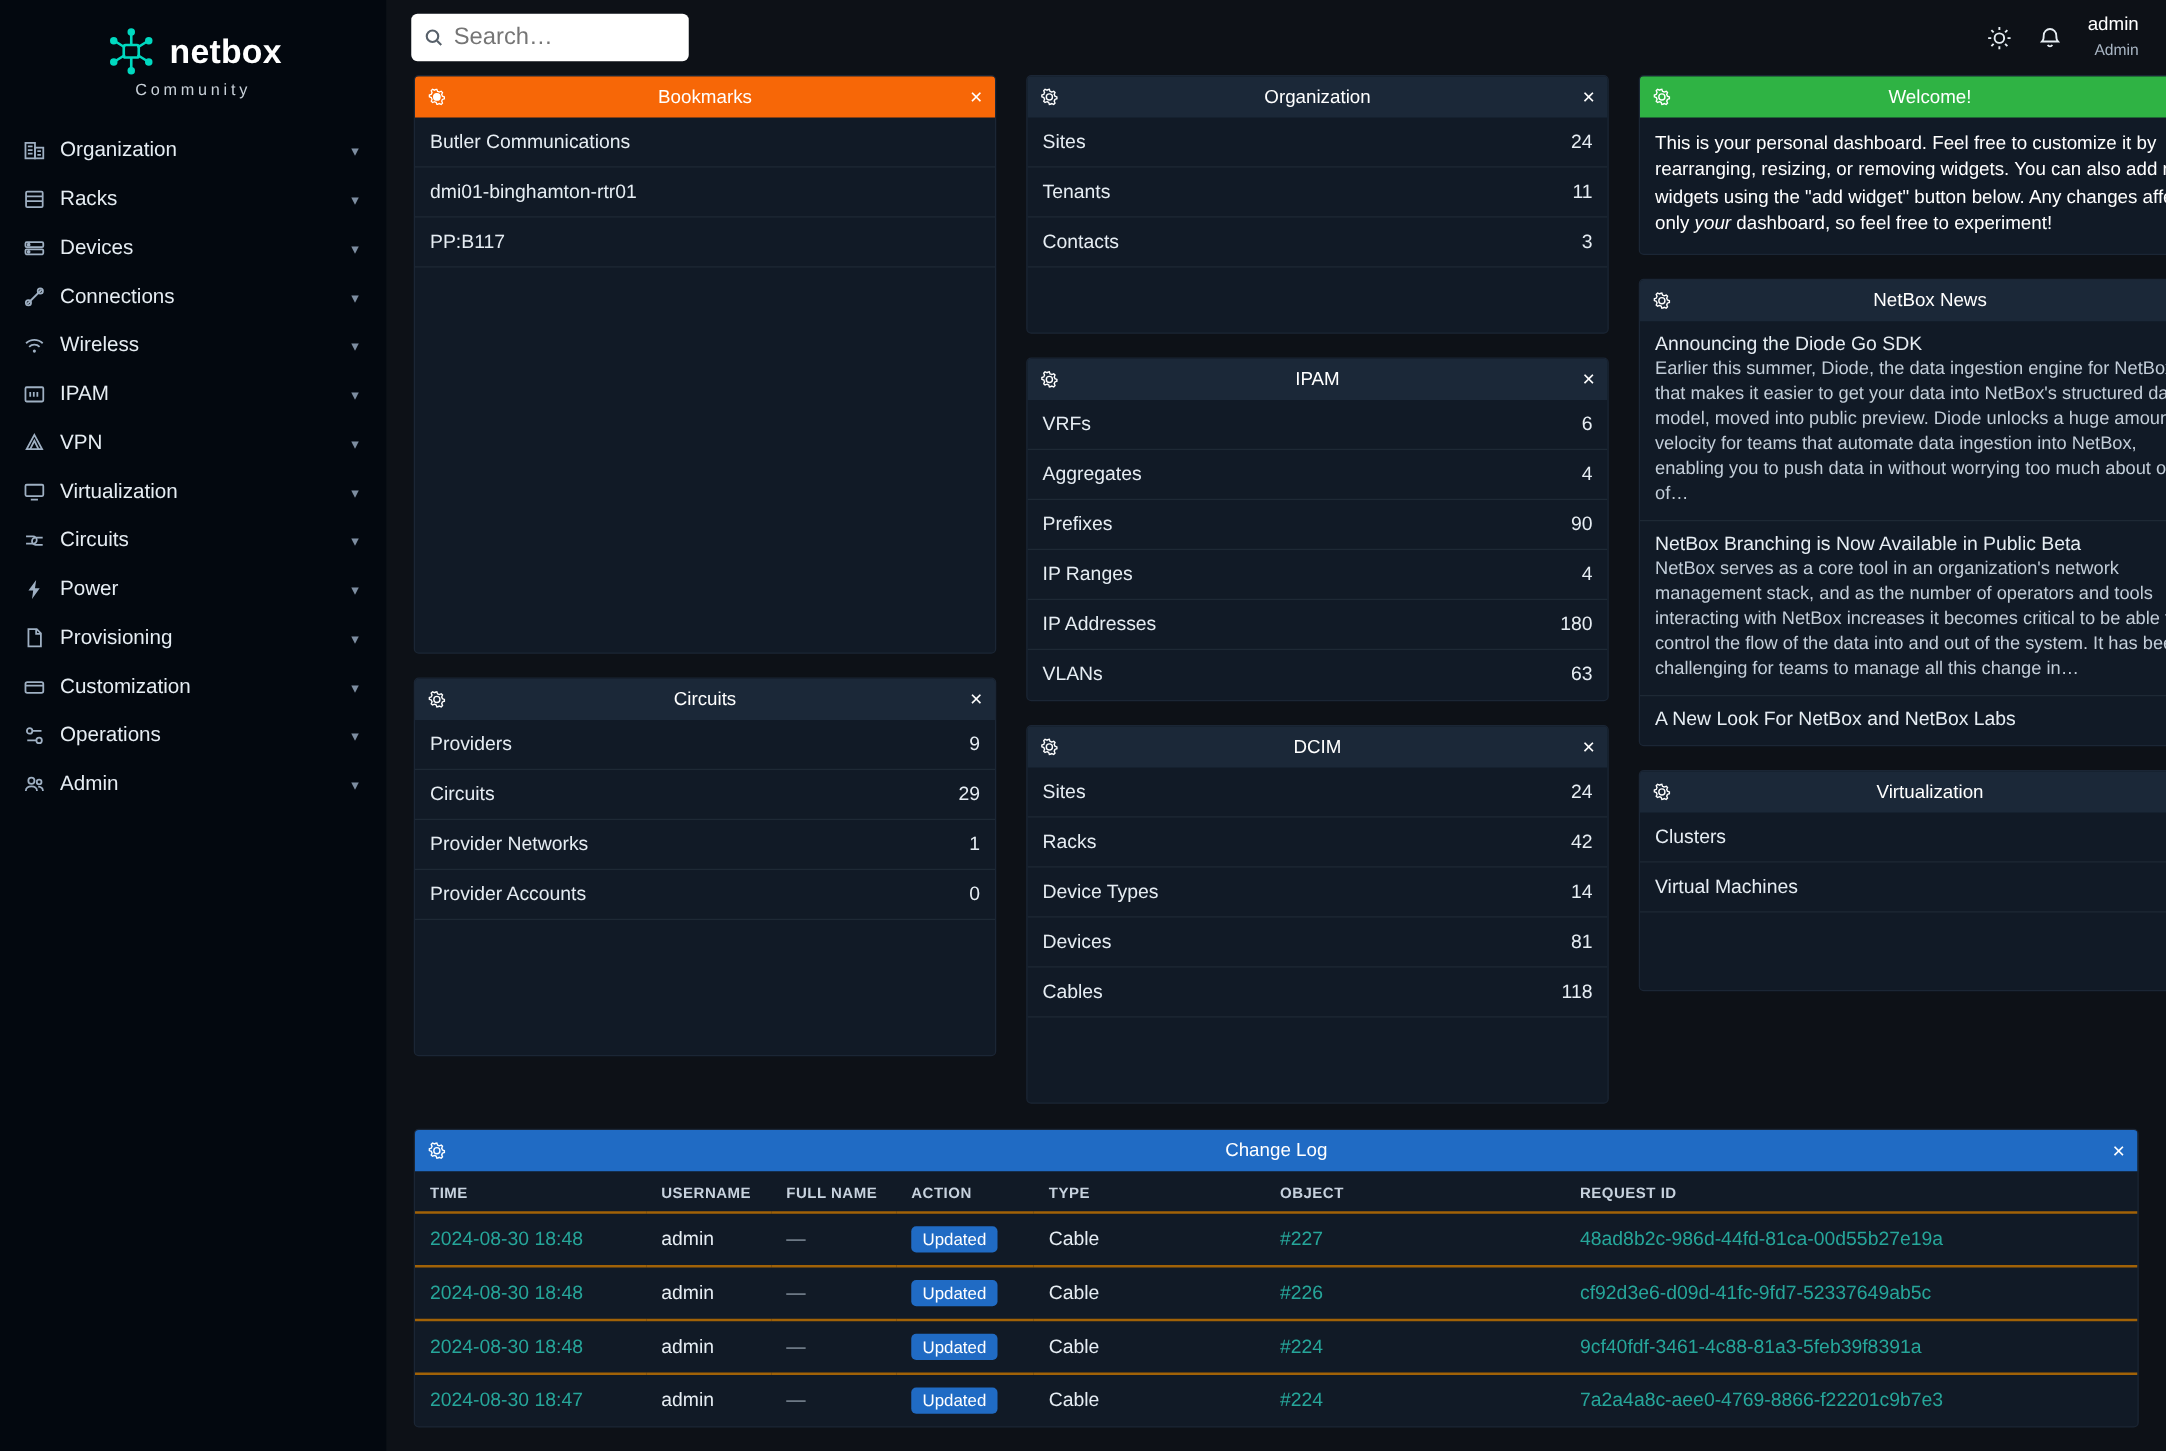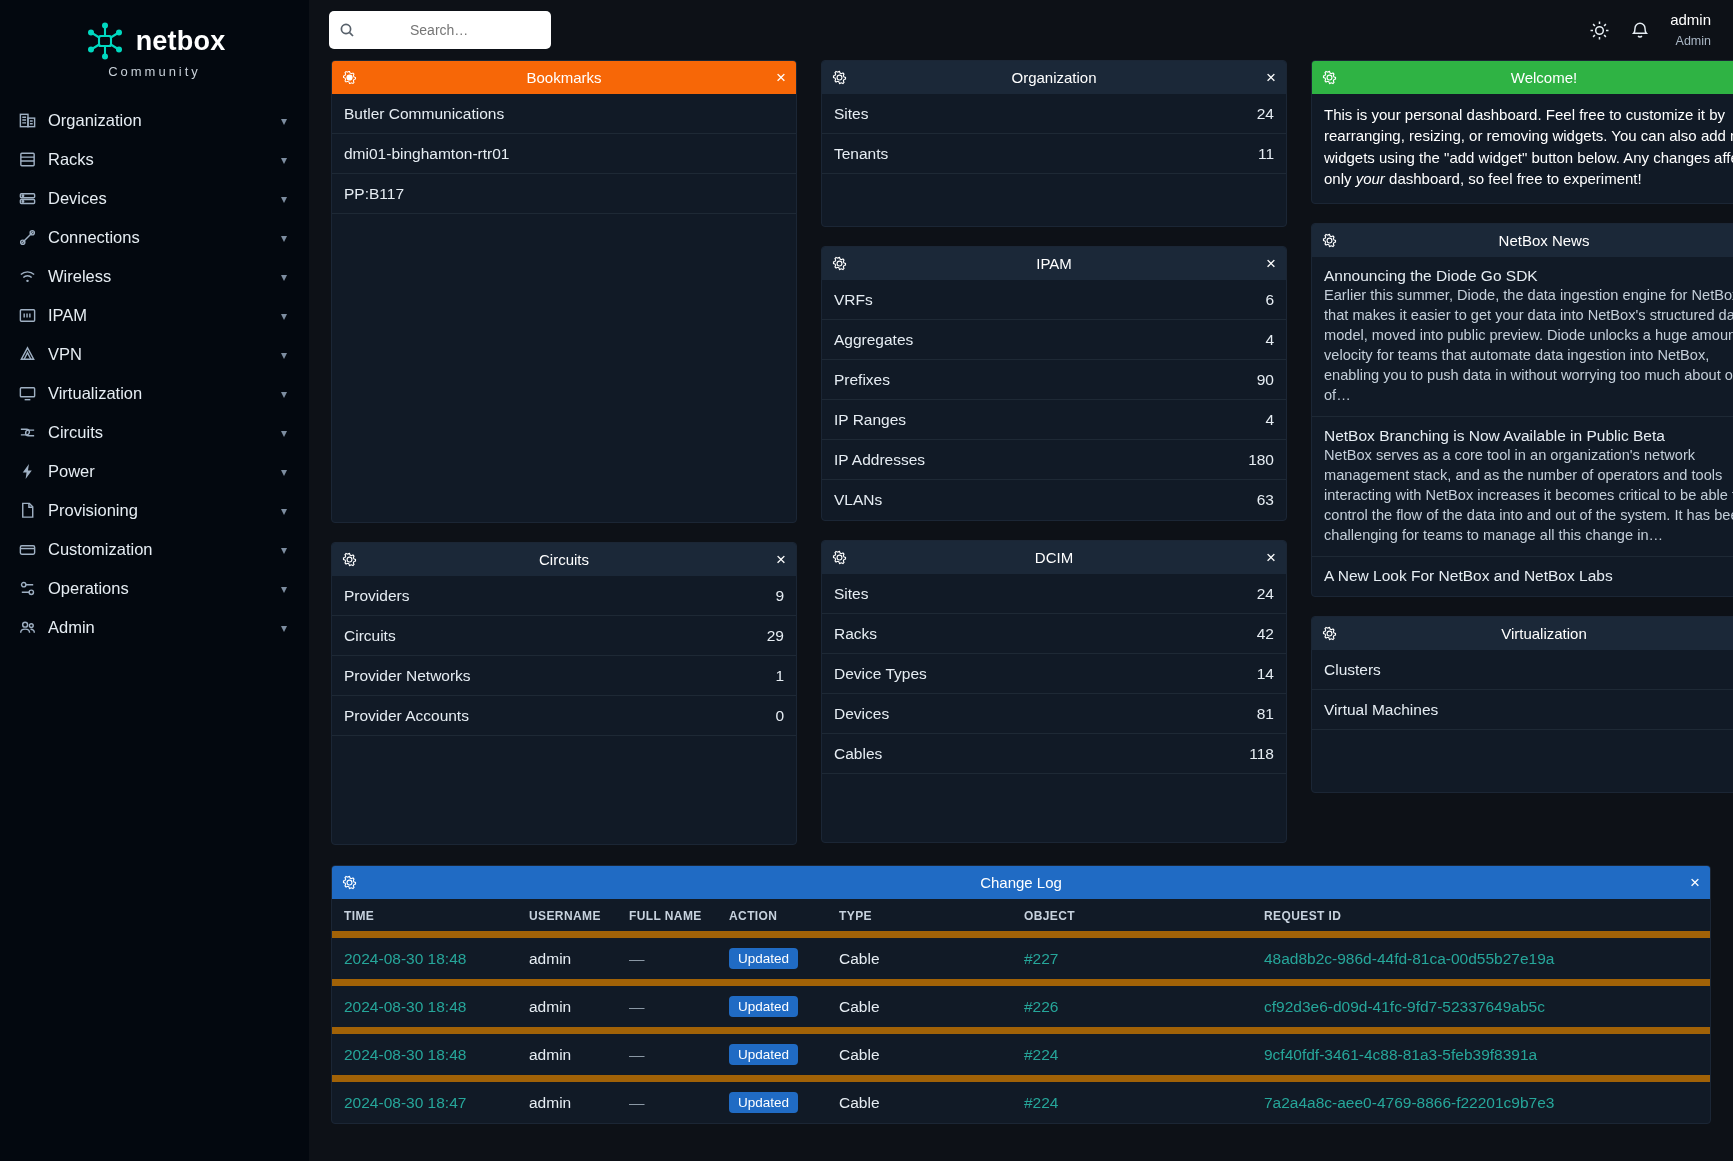--- a/index.html
+++ b/index.html
@@ -52,23 +52,22 @@
   #topbar {
     height: 60px; display: flex; align-items: center;
     padding: 0 22px 0 20px; background: #0d1117;
   }
   .search-box {
     width: 222px; height: 38px; background: #ffffff; border-radius: 5px;
     display: flex; align-items: center; padding: 0 10px; gap: 8px;
   }
   .search-box input {
     border: none; outline: none; background: transparent;
-    font-size: 14px; color: #24292f; width: 100%;
+    font-size: 19px; color: #24292f; width: 100%;
     font-family: "Liberation Sans", sans-serif;
-    margin-left: 47px;
   }
   .search-ico { color: #57606a; display: flex; }
   .top-right {
     margin-left: auto; display: flex; align-items: center; gap: 20px;
   }
   .icon-btn { color: #e6edf3; display: flex; align-items: center; cursor: pointer; }
   .user-block { text-align: right; line-height: 1.25; cursor: pointer; }
   .user-name { font-size: 15px; color: #ffffff; }
   .user-role { font-size: 12.5px; color: #a9b6c4; }
 
@@ -133,21 +132,21 @@
   
   #changelog { padding: 20px 22px 0 22px; }
   table { width: 100%; border-collapse: collapse; }
   th {
     text-align: left; font-size: 12px; letter-spacing: .4px;
     color: #c7d2de; font-weight: bold; padding: 10px 8px 8px 12px;
     text-transform: uppercase;
   }
   td {
     font-size: 15.5px; padding: 10px 8px 10px 12px;
-    border-top: 7px solid #a16207; color: #e6edf3;
+    border-top: 2px solid #a16207; color: #e6edf3;
   }
   td.link, a.link { color: #26a69a; text-decoration: none; }
   .badge {
     background: #206bc4; color: #fff; font-size: 13.5px;
     padding: 3px 9px; border-radius: 4px; display: inline-block;
   }
   .dash { color: #8b98a5; }
 </style>
 </head>
 <body>
@@ -434,20 +433,24 @@
           <span class="w-close">×</span>
         </div>
         <div>
           <div class="stat-row">
               <span>Sites</span>
               <span class="stat-val">24</span>
             </div>
           <div class="stat-row">
               <span>Tenants</span>
               <span class="stat-val">11</span>
+            </div>
+          <div class="stat-row">
+              <span>Contacts</span>
+              <span class="stat-val">3</span>
             </div>
           <div style="height:52px"></div>
         </div>
       </div>
 
       <div class="widget">
         <div class="w-head">
           <span class="w-gear">
             <svg width="15" height="15" viewBox="0 0 16 16" fill="none" stroke="currentColor" stroke-width="1.2">
                 <circle cx="8" cy="8" r="2.6"></circle>

